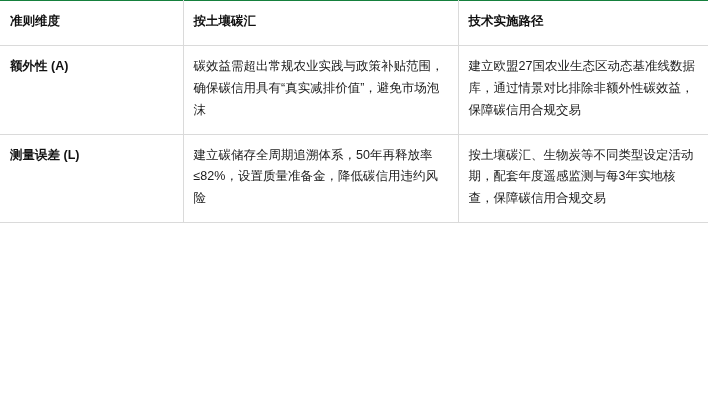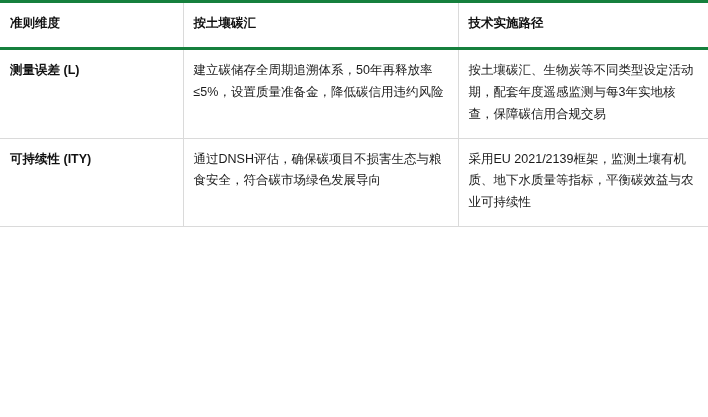--- a/index.html
+++ b/index.html
@@ -30,21 +30,21 @@
     line-height: 1.75;
     border-bottom: 1px solid #dadada;
     border-right: 1px solid #dadada;
     box-sizing: border-box;
     word-break: break-word;
   }
   table.criteria-table td:last-child {
     border-right: none;
   }
   table.criteria-table tr:first-child td {
-    border-top: 3px solid #15803d;
+    border-top: 1px solid #15803d;
   }
   .col-dim { width: 183px; }
   .col-rule { width: 275px; }
   .col-path { width: 250px; }
 
   thead td {
     font-weight: bold;
     color: #111111;
     padding-top: 9px;
     padding-bottom: 11px;
@@ -67,24 +67,24 @@
   <table class="criteria-table">
     <thead>
       <tr>
         <td class="col-dim hdr-cell">准则维度</td>
         <td class="col-rule hdr-cell">按土壤碳汇</td>
         <td class="col-path hdr-cell">技术实施路径</td>
       </tr>
     </thead>
     <tbody>
       <tr>
-        <td class="col-dim dim-cell">测量误差 (L)</td>
-        <td class="col-rule body-cell">建立碳储存全周期追溯体系，50年再释放率≤5%，设置质量准备金，降低碳信用违约风险</td>
-        <td class="col-path body-cell">按土壤碳汇、生物炭等不同类型设定活动期，配套年度遥感监测与每3年实地核查，保障碳信用合规交易</td>
+        <td class="col-dim dim-cell">额外性 (A)</td>
+        <td class="col-rule body-cell">碳效益需超出常规农业实践与政策补贴范围，确保碳信用具有“真实减排价值”，避免市场泡沫</td>
+        <td class="col-path body-cell">建立欧盟27国农业生态区动态基准线数据库，通过情景对比排除非额外性碳效益，保障碳信用合规交易</td>
       </tr>
       <tr>
-        <td class="col-dim dim-cell">可持续性 (ITY)</td>
-        <td class="col-rule body-cell">通过DNSH评估，确保碳项目不损害生态与粮食安全，符合碳市场绿色发展导向</td>
-        <td class="col-path body-cell">采用EU 2021/2139框架，监测土壤有机质、地下水质量等指标，平衡碳效益与农业可持续性</td>
+        <td class="col-dim dim-cell">测量误差 (L)</td>
+        <td class="col-rule body-cell">建立碳储存全周期追溯体系，50年再释放率≤82%，设置质量准备金，降低碳信用违约风险</td>
+        <td class="col-path body-cell">按土壤碳汇、生物炭等不同类型设定活动期，配套年度遥感监测与每3年实地核查，保障碳信用合规交易</td>
       </tr>
     </tbody>
   </table>
 </div>
 
 </body></html>

